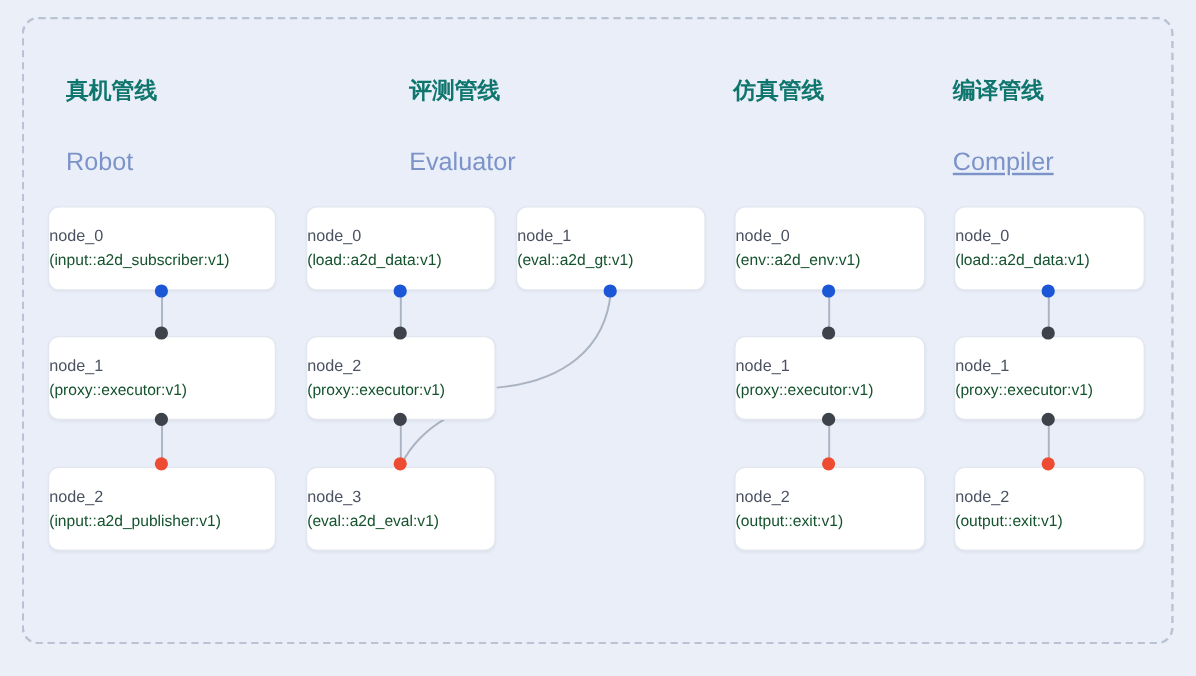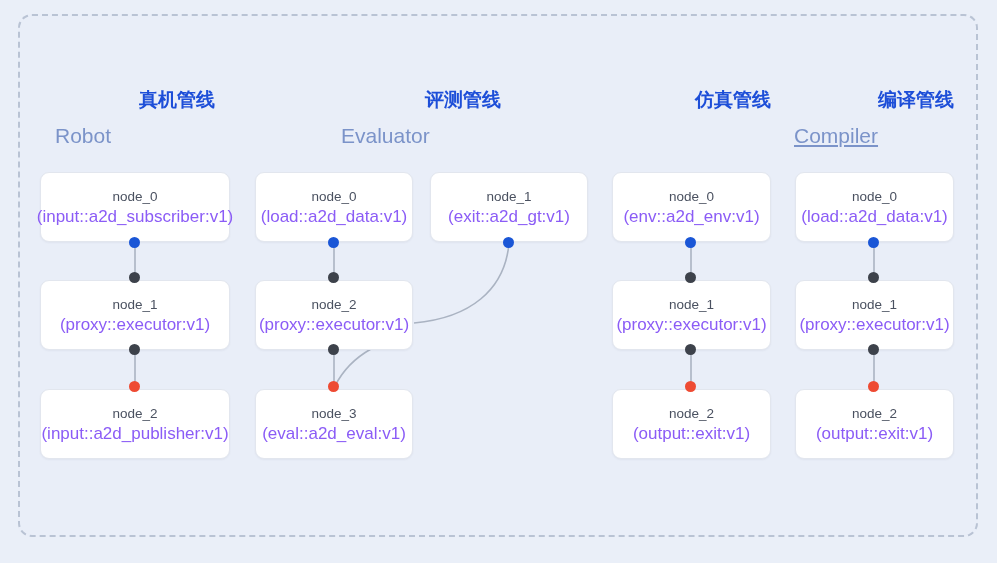--- a/index.html
+++ b/index.html
@@ -40,54 +40,52 @@
     position: absolute;
     left: 0; top: 0;
     width: 997px;
     height: 563px;
     pointer-events: none;
   }
   .col-title-cn {
     position: absolute;
     font-size: 19px;
     font-weight: bold;
-    color: #1d4ed8;
-    text-align: right;
-    white-space: nowrap;
-    margin-top: 24px;
+    color: #0f766e;
+    text-align: left;
+    white-space: nowrap;
   }
   .col-title-en {
     position: absolute;
     font-size: 21px;
     color: #7b93c9;
     white-space: nowrap;
   }
 
   .node-box {
     position: absolute;
     box-sizing: border-box;
     background: #ffffff;
     border: 1px solid #e2e6ee;
     border-radius: 9px;
     box-shadow: 0 1px 2px rgba(30,45,80,0.05);
     display: flex;
     flex-direction: column;
-    align-items: center;
     justify-content: center;
     z-index: 3;
   }
   .node-name {
     font-size: 13.5px;
     color: #4a5160;
     line-height: 20px;
     white-space: nowrap;
   }
   .node-sub {
-    font-size: 17px;
-    color: #8b5cf6;
+    font-size: 13px;
+    color: #14532d;
     line-height: 20px;
     white-space: nowrap;
   }
 
   .port {
     position: absolute;
     width: 11px;
     height: 11px;
     border-radius: 50%;
     z-index: 5;
@@ -148,21 +146,21 @@
   <div class="col-title-en" style="left:341px; top:124px; width:160px;">Evaluator</div>
 
   <div class="node-box" style="left:255px; top:172px; width:158px; height:70px;">
     <div class="node-name">node_0</div>
     <div class="node-sub">(load::a2d_data:v1)</div>
   </div>
   <div class="port blue" style="left:328px; top:237px;"></div>
 
   <div class="node-box" style="left:430px; top:172px; width:158px; height:70px;">
     <div class="node-name">node_1</div>
-    <div class="node-sub">(exit::a2d_gt:v1)</div>
+    <div class="node-sub">(eval::a2d_gt:v1)</div>
   </div>
   <div class="port blue" style="left:503px; top:237px;"></div>
 
   <div class="port dark" style="left:328px; top:272px;"></div>
   <div class="node-box" style="left:255px; top:280px; width:158px; height:70px;">
     <div class="node-name">node_2</div>
     <div class="node-sub">(proxy::executor:v1)</div>
   </div>
   <div class="port dark" style="left:328px; top:344px;"></div>
   <div class="port red" style="left:328px; top:381px;"></div>

